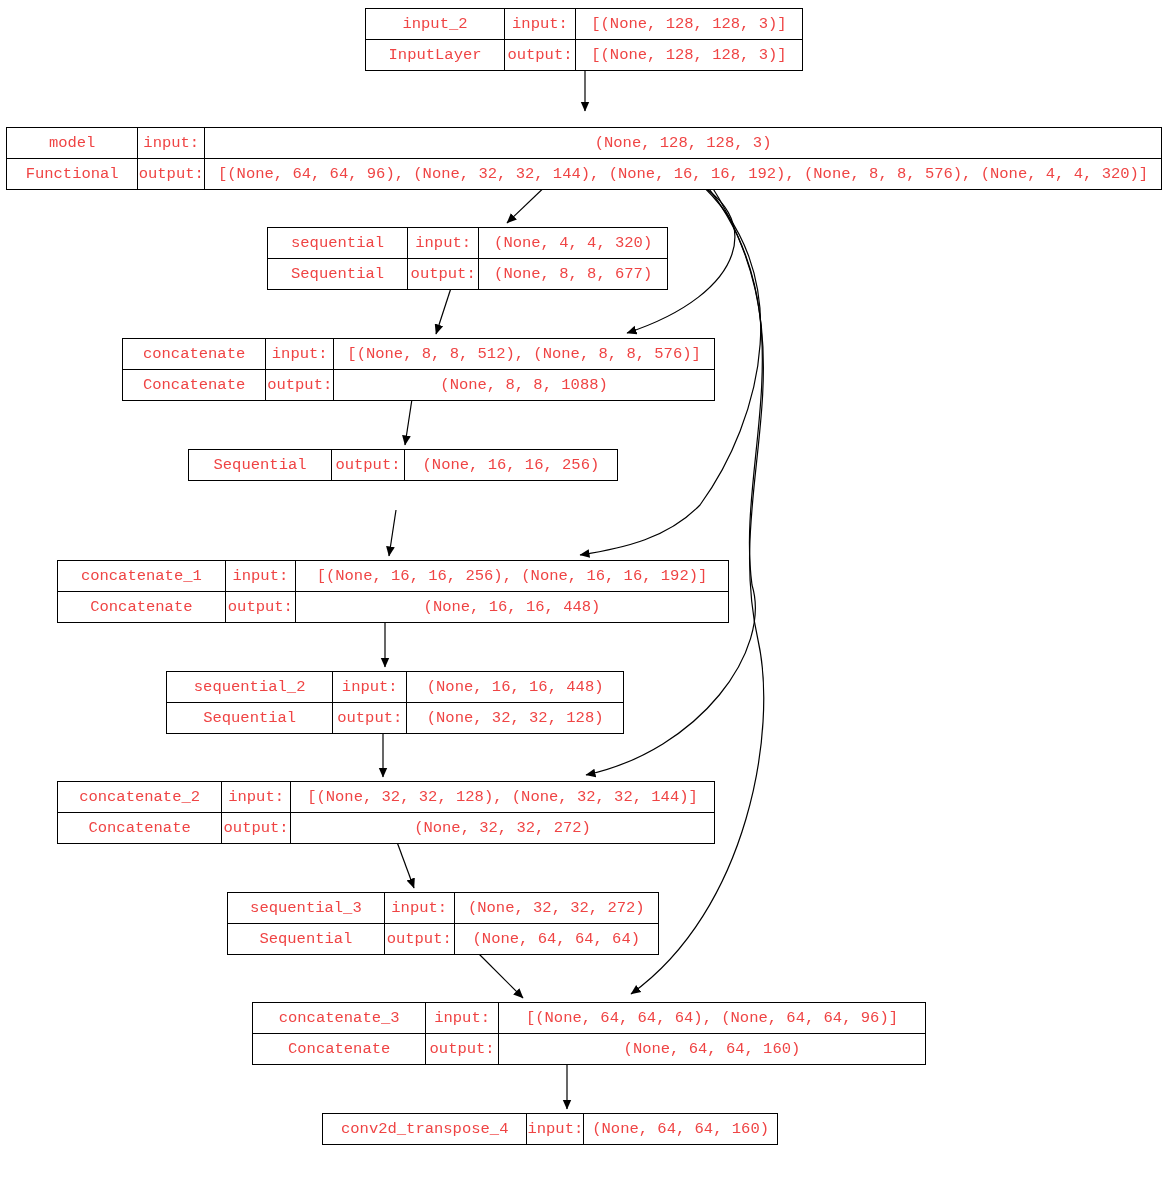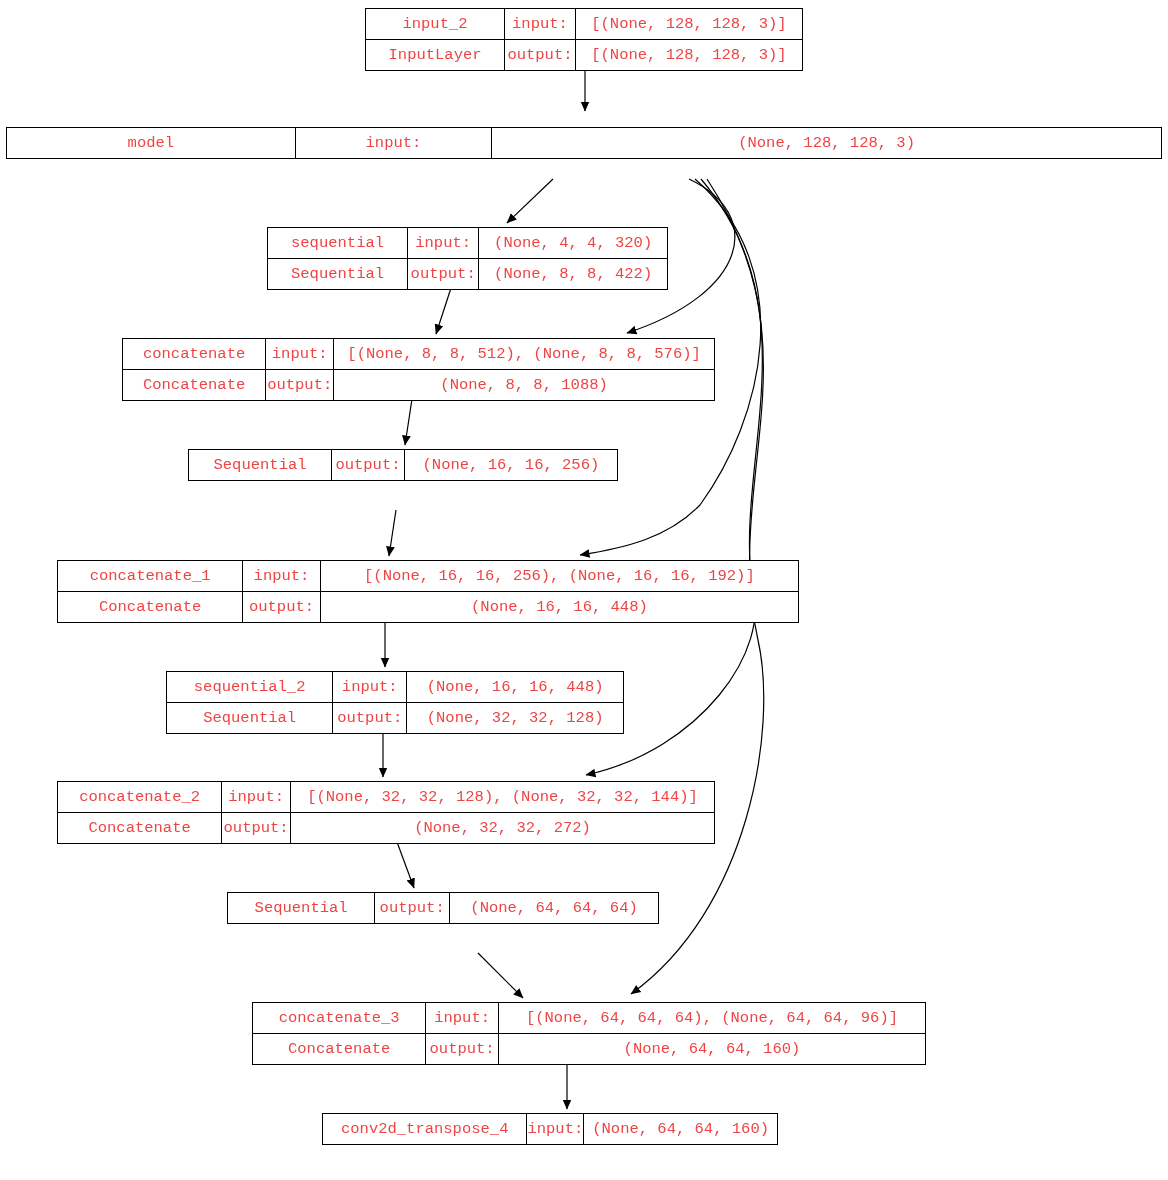--- a/index.html
+++ b/index.html
@@ -74,34 +74,39 @@
     </tbody>
   </table>
 
   <table class="node" style="left:6px;top:127px;width:1156px;">
     <tbody>
       <tr>
         <td class="c-name">model</td>
         <td class="c-lbl">input:</td>
         <td class="c-val">(None, 128, 128, 3)</td>
       </tr>
+      <tr>
+        <td class="c-name">Functional</td>
+        <td class="c-lbl">output:</td>
+        <td class="c-val">[(None, 64, 64, 96), (None, 32, 32, 144), (None, 16, 16, 192), (None, 8, 8, 576), (None, 4, 4, 320)]</td>
+      </tr>
     </tbody>
   </table>
 
   <table class="node" style="left:267px;top:227px;width:401px;">
     <tbody>
       <tr>
         <td class="c-name">sequential</td>
         <td class="c-lbl">input:</td>
         <td class="c-val">(None, 4, 4, 320)</td>
       </tr>
       <tr>
         <td class="c-name">Sequential</td>
         <td class="c-lbl">output:</td>
-        <td class="c-val">(None, 8, 8, 422)</td>
+        <td class="c-val">(None, 8, 8, 677)</td>
       </tr>
     </tbody>
   </table>
 
   <table class="node" style="left:122px;top:338px;width:593px;">
     <tbody>
       <tr>
         <td class="c-name">concatenate</td>
         <td class="c-lbl">input:</td>
         <td class="c-val">[(None, 8, 8, 512), (None, 8, 8, 576)]</td>
@@ -117,21 +122,21 @@
   <table class="node" style="left:188px;top:449px;width:430px;">
     <tbody>
       <tr>
         <td class="c-name">Sequential</td>
         <td class="c-lbl">output:</td>
         <td class="c-val">(None, 16, 16, 256)</td>
       </tr>
     </tbody>
   </table>
 
-  <table class="node" style="left:57px;top:560px;width:742px;">
+  <table class="node" style="left:57px;top:560px;width:672px;">
     <tbody>
       <tr>
         <td class="c-name">concatenate_1</td>
         <td class="c-lbl">input:</td>
         <td class="c-val">[(None, 16, 16, 256), (None, 16, 16, 192)]</td>
       </tr>
       <tr>
         <td class="c-name">Concatenate</td>
         <td class="c-lbl">output:</td>
         <td class="c-val">(None, 16, 16, 448)</td>
@@ -165,20 +170,25 @@
         <td class="c-name">Concatenate</td>
         <td class="c-lbl">output:</td>
         <td class="c-val">(None, 32, 32, 272)</td>
       </tr>
     </tbody>
   </table>
 
   <table class="node" style="left:227px;top:892px;width:432px;">
     <tbody>
       <tr>
+        <td class="c-name">sequential_3</td>
+        <td class="c-lbl">input:</td>
+        <td class="c-val">(None, 32, 32, 272)</td>
+      </tr>
+      <tr>
         <td class="c-name">Sequential</td>
         <td class="c-lbl">output:</td>
         <td class="c-val">(None, 64, 64, 64)</td>
       </tr>
     </tbody>
   </table>
 
   <table class="node" style="left:252px;top:1002px;width:674px;">
     <tbody>
       <tr>

